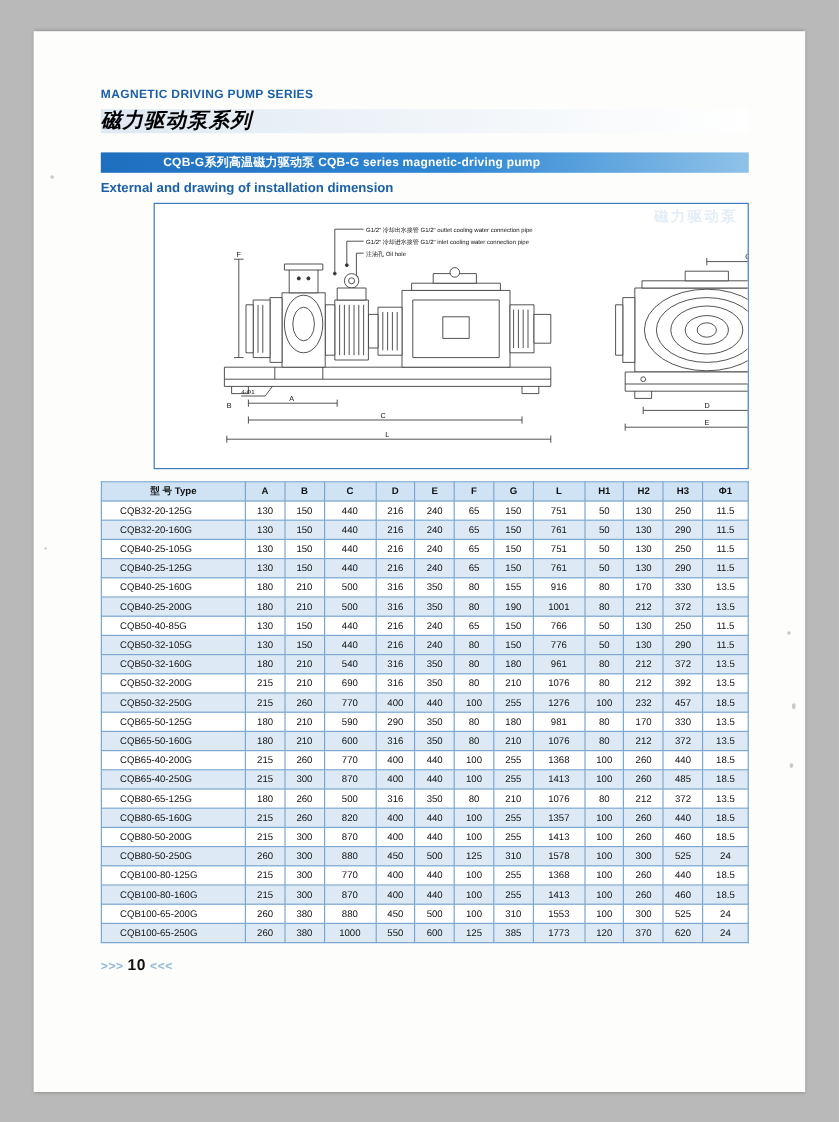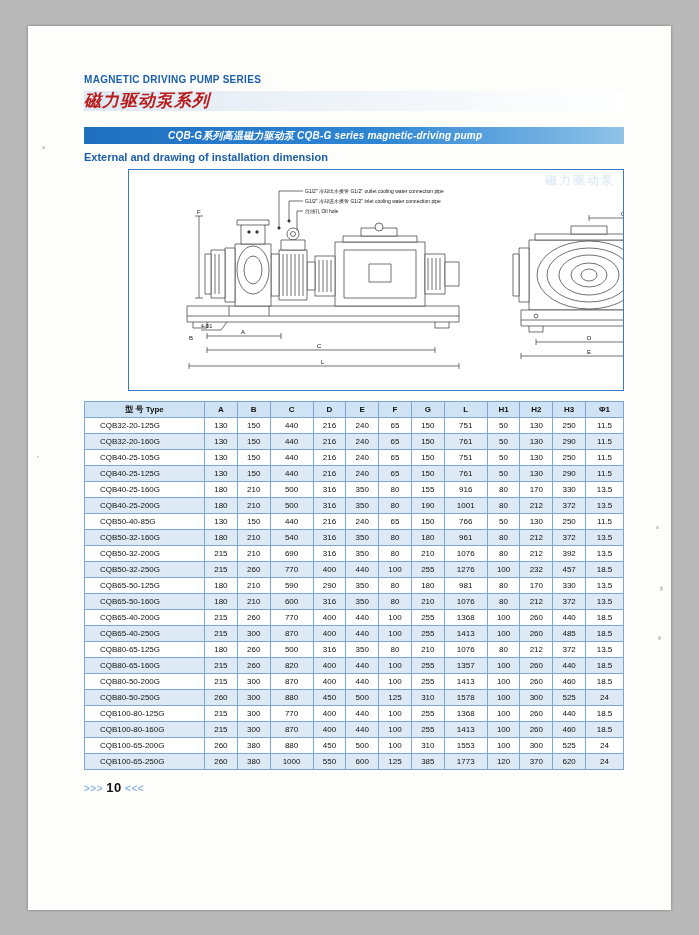--- a/index.html
+++ b/index.html
@@ -47,37 +47,36 @@
     left: 0; top: 2px;
     width: 540px; height: 20px;
     background: linear-gradient(to right, #dfe9f3 0%, #eef3f8 45%, #ffffff 100%);
   }
   .hdr-cn {
     position: absolute;
     left: 0; top: 0;
     font-size: 17px;
     font-weight: bold;
     font-style: italic;
-    color: #b91c1c;
+    color: #000000;
     letter-spacing: 1px;
     font-family: "DejaVu Sans", sans-serif;
   }
 
   
   .band {
     height: 17px;
     background: linear-gradient(to right, #1f6fbf 0%, #2f87d4 55%, #8fc2e8 100%);
     color: #ffffff;
     font-size: 10px;
     font-weight: bold;
     line-height: 17px;
-    padding-left: 84px;
+    padding-left: 52px;
     letter-spacing: 0.2px;
     margin-bottom: 7px;
-    font-style: italic;
   }
 
   
   .sub1 {
     font-size: 11px;
     font-weight: bold;
     color: #1b5faa;
     letter-spacing: 0.2px;
     margin-bottom: 1px;
   }
@@ -422,20 +421,35 @@
             <td>240</td>
             <td>65</td>
             <td>150</td>
             <td>766</td>
             <td>50</td>
             <td>130</td>
             <td>250</td>
             <td>11.5</td>
           </tr>
           <tr class="alt">
+            <td class="type">CQB50-32-105G</td>
+            <td>130</td>
+            <td>150</td>
+            <td>440</td>
+            <td>216</td>
+            <td>240</td>
+            <td>80</td>
+            <td>150</td>
+            <td>776</td>
+            <td>50</td>
+            <td>130</td>
+            <td>290</td>
+            <td>11.5</td>
+          </tr>
+          <tr class="alt">
             <td class="type">CQB50-32-160G</td>
             <td>180</td>
             <td>210</td>
             <td>540</td>
             <td>316</td>
             <td>350</td>
             <td>80</td>
             <td>180</td>
             <td>961</td>
             <td>80</td>

